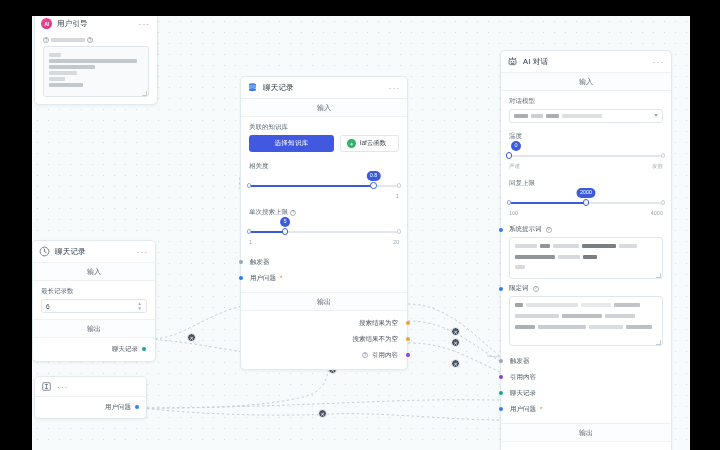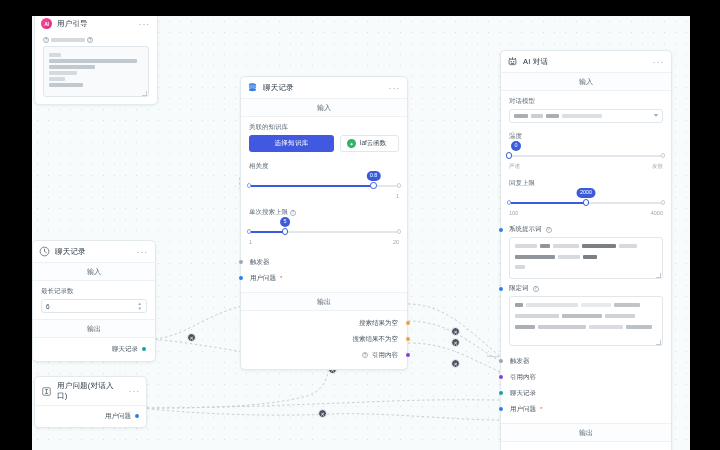--- a/index.html
+++ b/index.html
@@ -199,21 +199,20 @@
         </div>
       </div>
     </div>
 
     <div class="node" style="left:2px;top:360px;width:113px;">
       <div class="node-head" style="padding:4px 6px;">
         <svg class="ic" viewBox="0 0 16 16">
           <rect x="2.5" y="2.5" width="11" height="11" rx="1.5" fill="none" stroke="#5d6b78" stroke-width="1.1"></rect>
           <path d="M6.4 5.2h3.2M8 5.2v5.6M6.4 10.8h3.2" fill="none" stroke="#5d6b78" stroke-width="1.1" stroke-linecap="round"></path>
         </svg>
-        <div class="node-title">用户问题(对话入口)</div>
         <div class="dots">···</div>
       </div>
       <div class="ports" style="border-top:1px solid #edf1f4;padding:2px 7px 3px;">
         <div class="port-row out">
           <span>用户问题</span>
           <span class="pdot blue"></span>
         </div>
       </div>
     </div>
 

